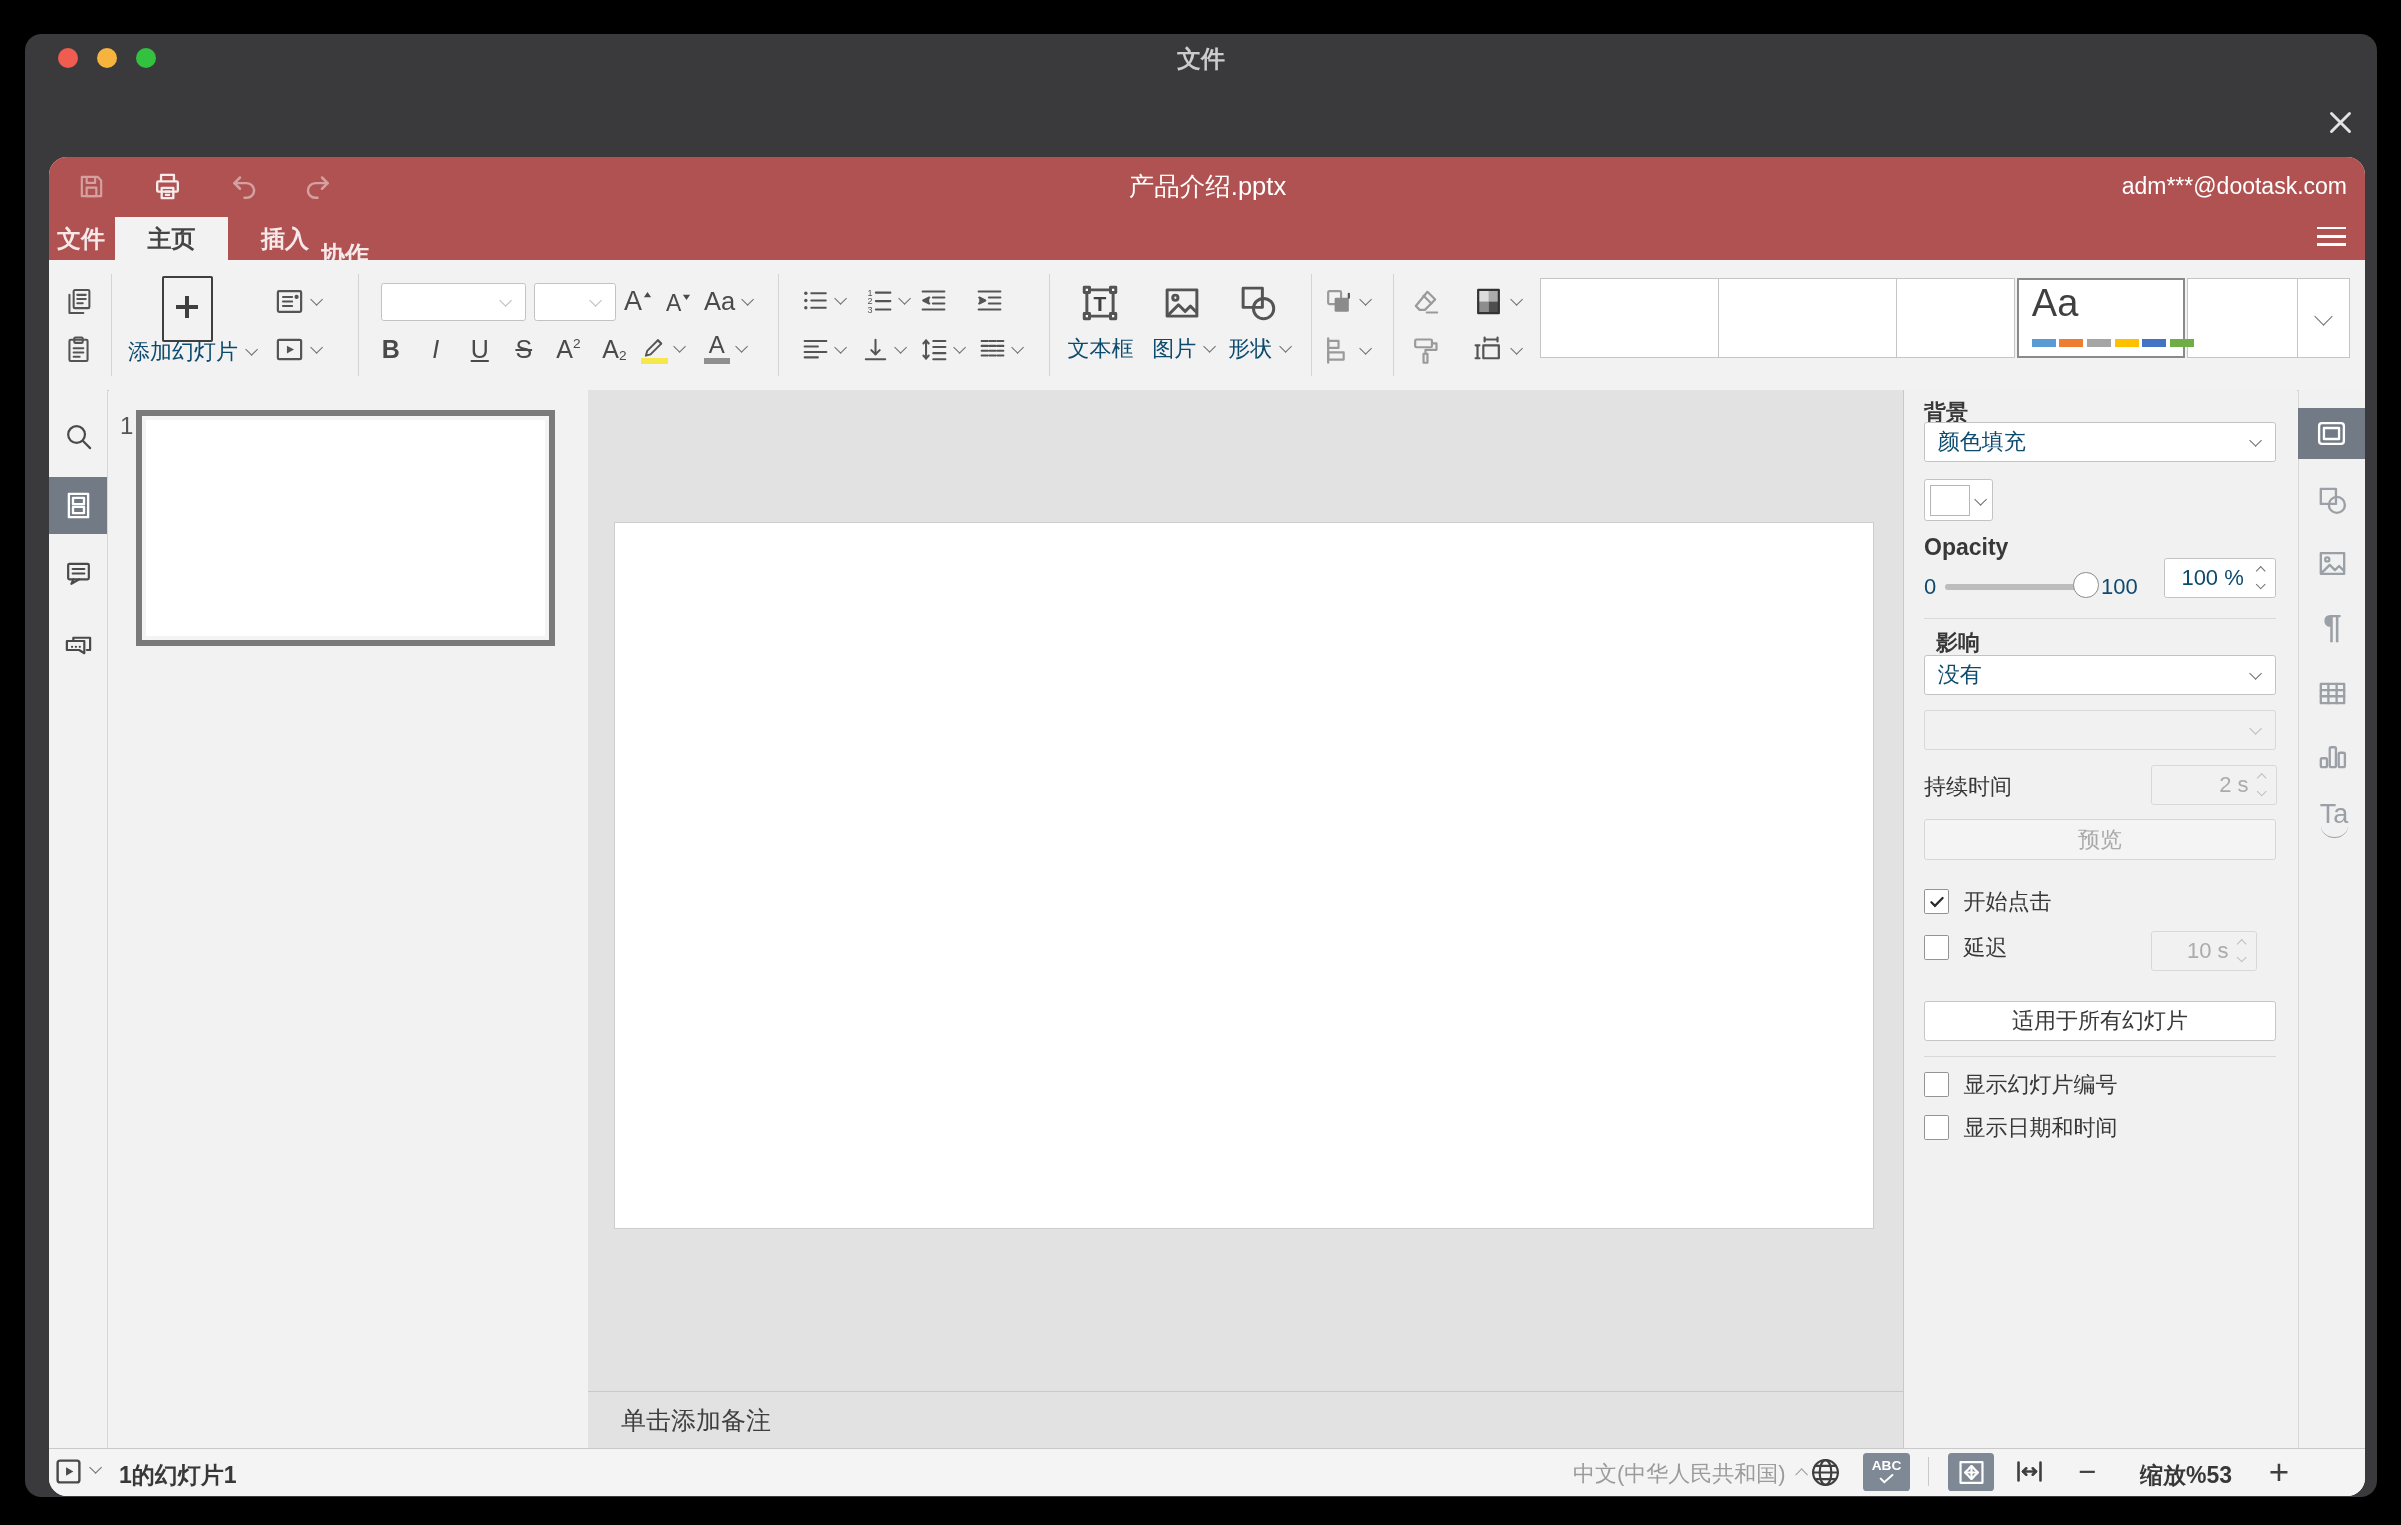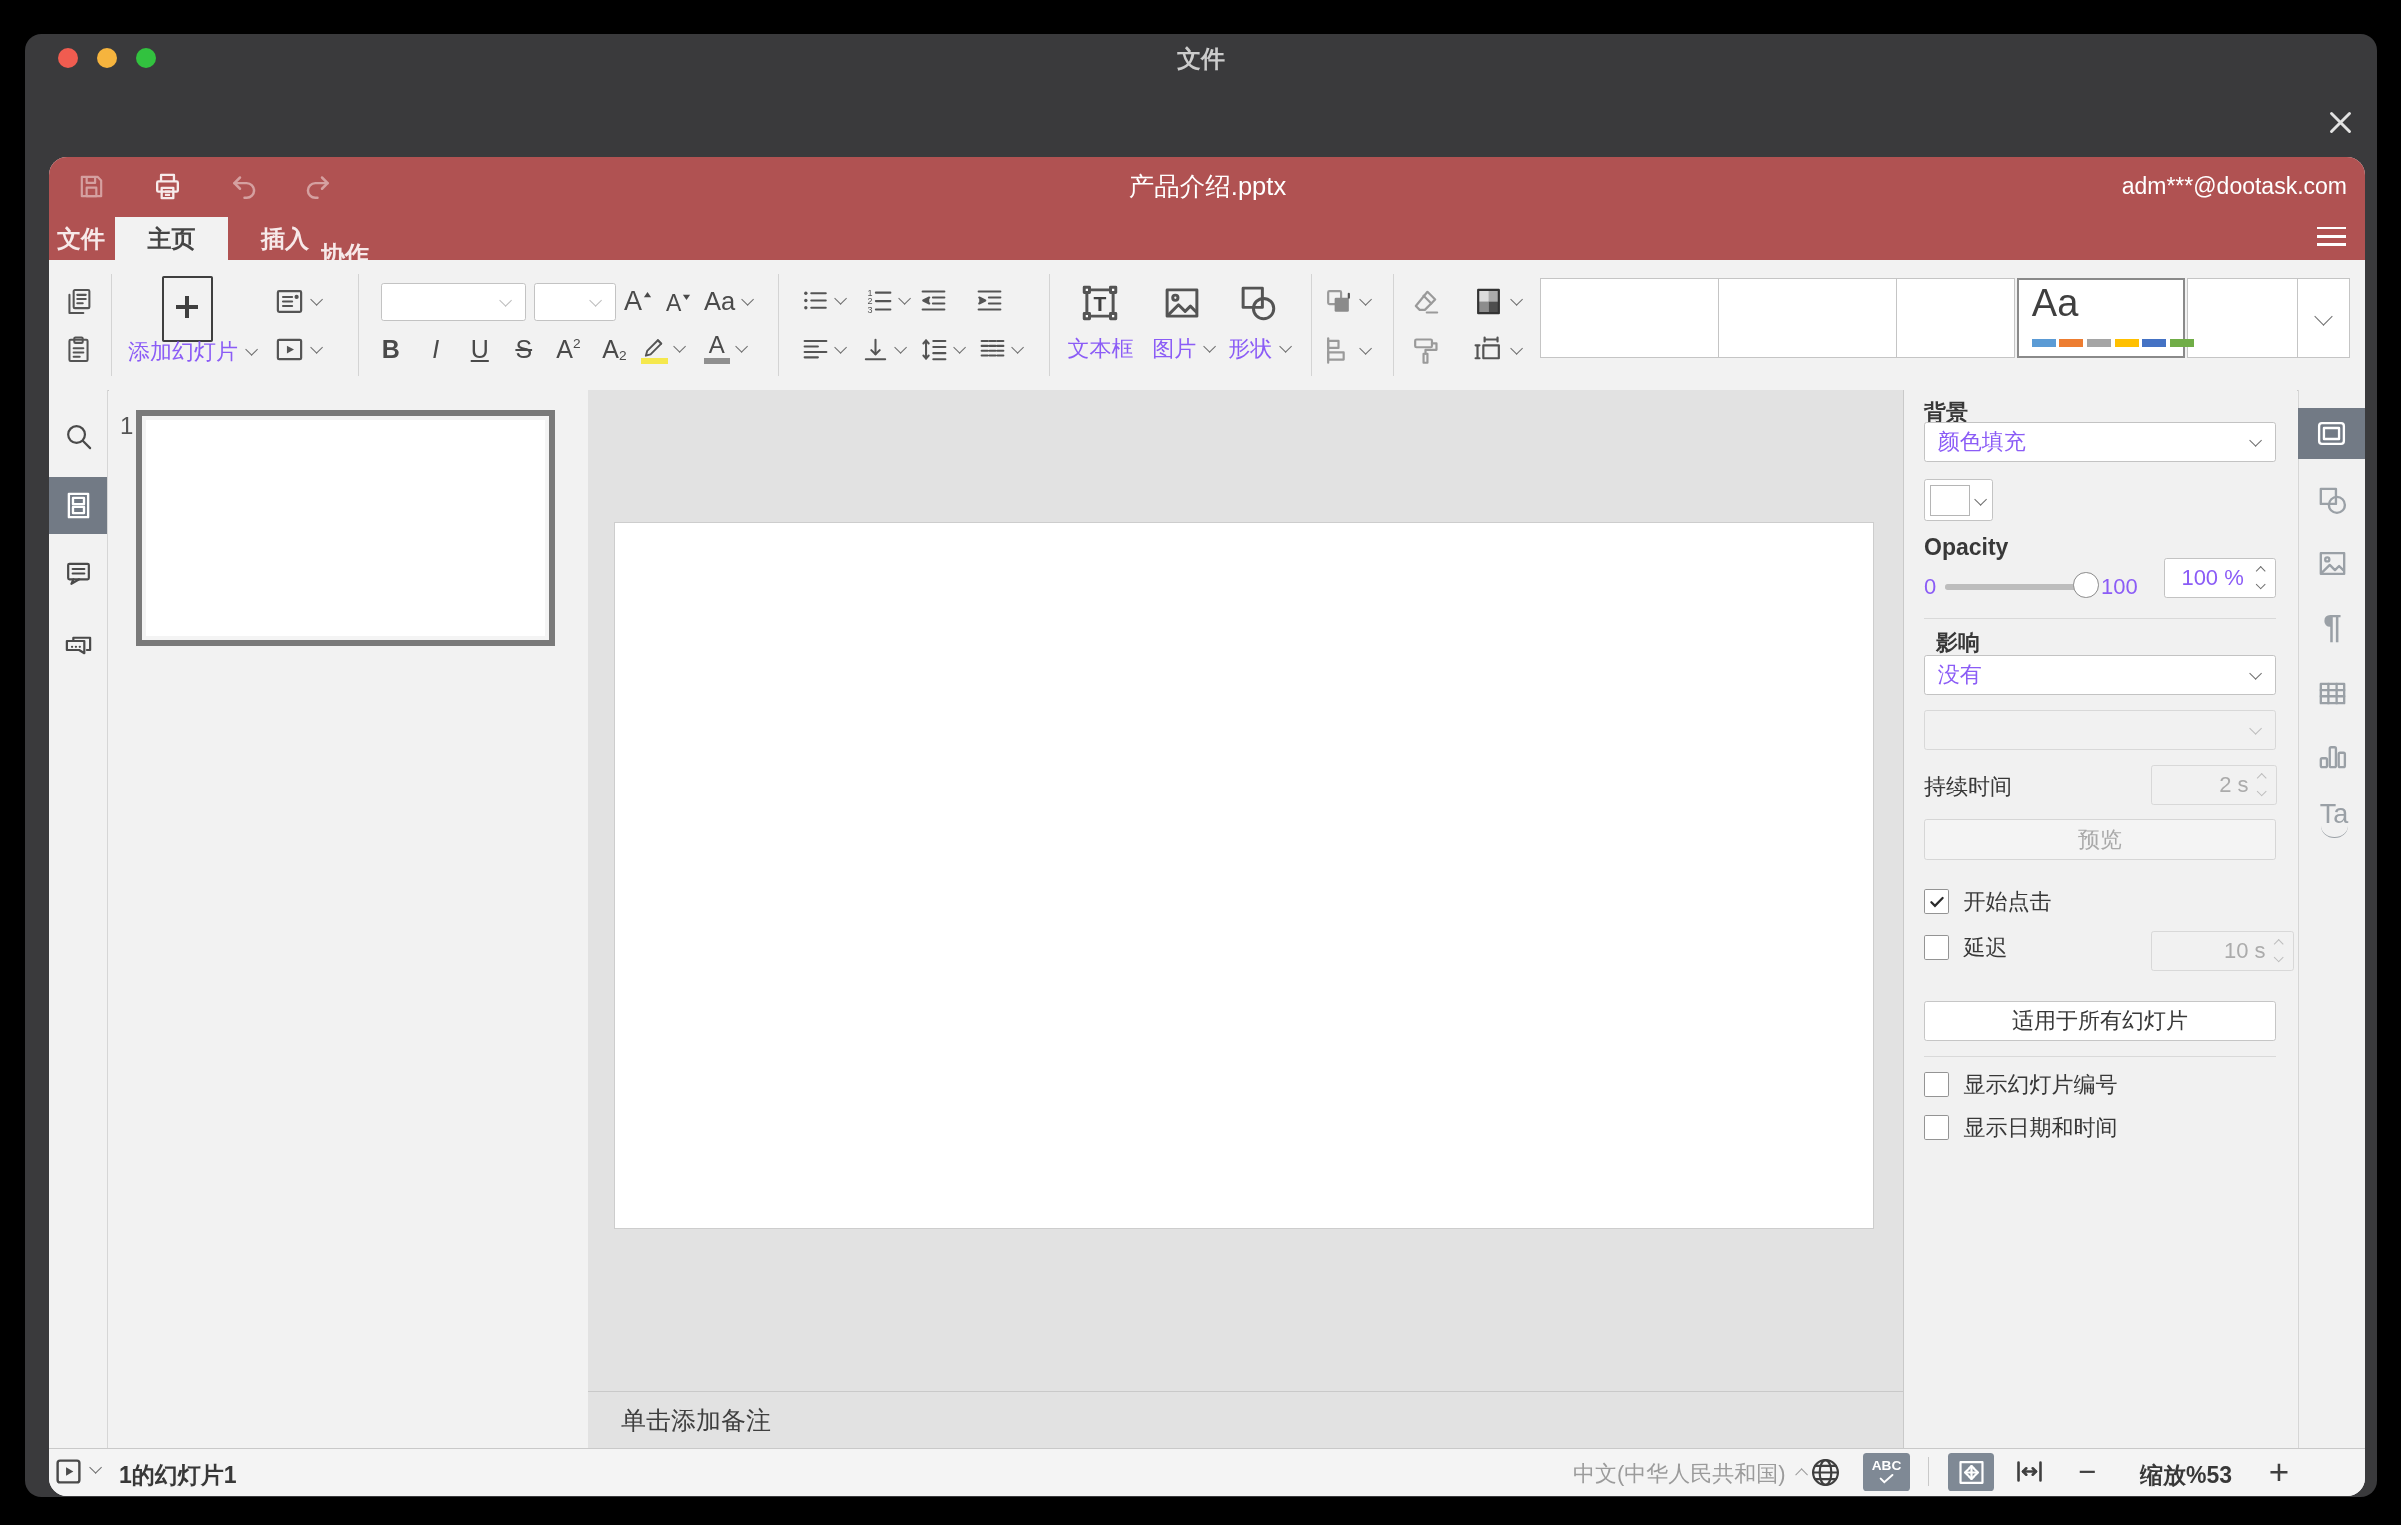--- a/index.html
+++ b/index.html
@@ -1,21 +1,21 @@
 <!DOCTYPE html>
 <html style="font-size:14.6px"><head>
 <meta charset="utf-8">
 <style>
   html,body{margin:0;padding:0;background:#000;}
   #root{position:relative;width:2401px;height:1526px;background:#000;overflow:hidden;
         font-family:"Liberation Sans","DejaVu Sans",sans-serif;}
   .a{position:absolute;}
   .c{display:flex;align-items:center;justify-content:center;}
   .r{display:flex;align-items:center;}
-  .t24{font-size:22px;color:#8b5cf6;}
+  .t24{font-size:22px;color:#0c4a6e;}
   .bold{font-weight:bold;}
   .vdiv{width:0.9px;background:#d4d4d4;}
   .chev{display:inline-block;width:8.2px;height:8.2px;border-right:1.8px solid #6e6e6e;border-bottom:1.8px solid #6e6e6e;transform:rotate(45deg);margin-top:-3.6px;}
   .chev.lt{border-color:#bdbdbd;}
   .chev.up{transform:rotate(-135deg);margin-top:5.5px;}
   .dd{background:#fff;border:0.9px solid #c3c3c3;border-radius:2.7px;display:flex;align-items:center;}
   .dd .chev{margin-left:auto;margin-right:14.6px;}
   .dd.dis{background:#f1f1f1;border-color:#d8d8d8;}
   .cb{width:25px;height:25px;background:#fff;border:0.9px solid #949494;border-radius:1.8px;box-sizing:border-box;}
   .spinArrows{display:flex;flex-direction:column;gap:6.4px;margin-left:auto;margin-right:11px;}
@@ -467,21 +467,21 @@
         <svg width="18" height="18" viewBox="0 0 16 16">
               <path d="M3 8.2l3.2 3.2L13 4.5" stroke="#2a2a2a" stroke-width="2" fill="none" stroke-linecap="round"></path>
             </svg>
           </span>
       <span class="t24" style="margin-left:14.6px;color:#383838;">开始点击</span>
         </div>
     <div class="a r" style="left:1924px;top:934px;height:27px;">
       <span class="cb"></span>
       <span class="t24" style="margin-left:14.6px;color:#383838;">延迟</span>
         </div>
-    <div class="a dd dis" style="left:2151px;top:931px;width:143px;height:40px;box-sizing:border-box;">
+    <div class="a dd dis" style="left:2151px;top:931px;width:106px;height:40px;box-sizing:border-box;">
       <span class="t24" style="margin-left:auto;color:#ababab;">10 s</span>
       <span class="spinArrows" style="margin-left:9px;">
             <span class="chev up lt"></span>
             <span class="chev lt"></span>
           </span>
         </div>
 
     <div class="a c" style="left:1924px;top:1001px;width:352px;height:40px;background:#fff;border:0.9px solid #c6c6c6;border-radius:2.7px;box-sizing:border-box;">
       <span style="font-size:22px;color:#383838;">适用于所有幻灯片</span>
         </div>

